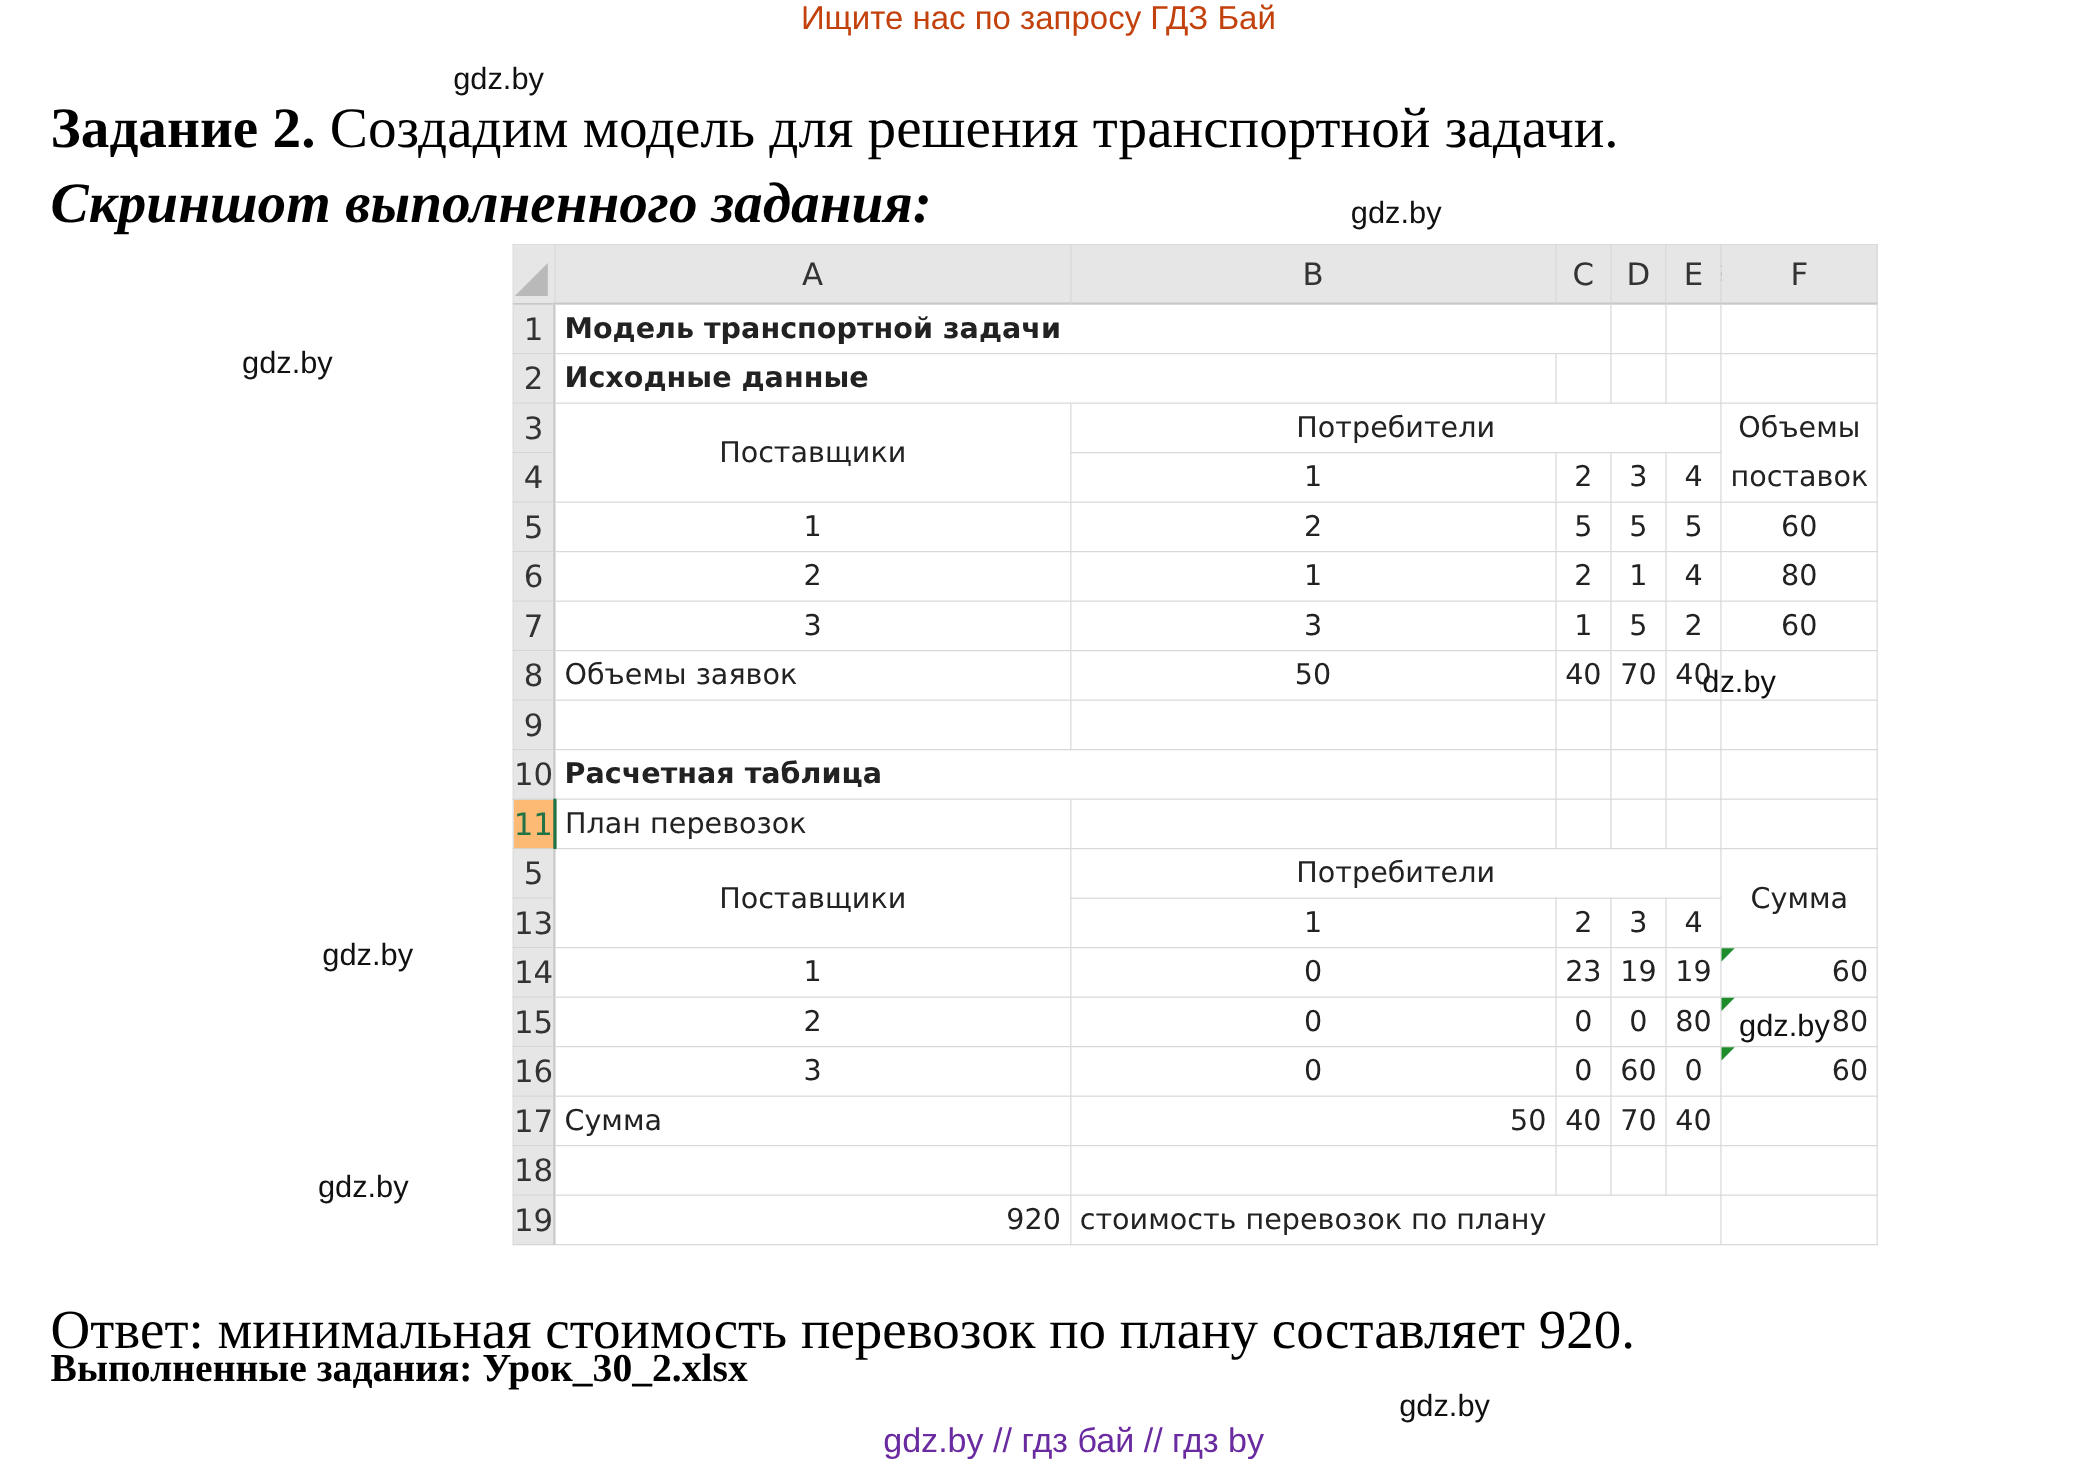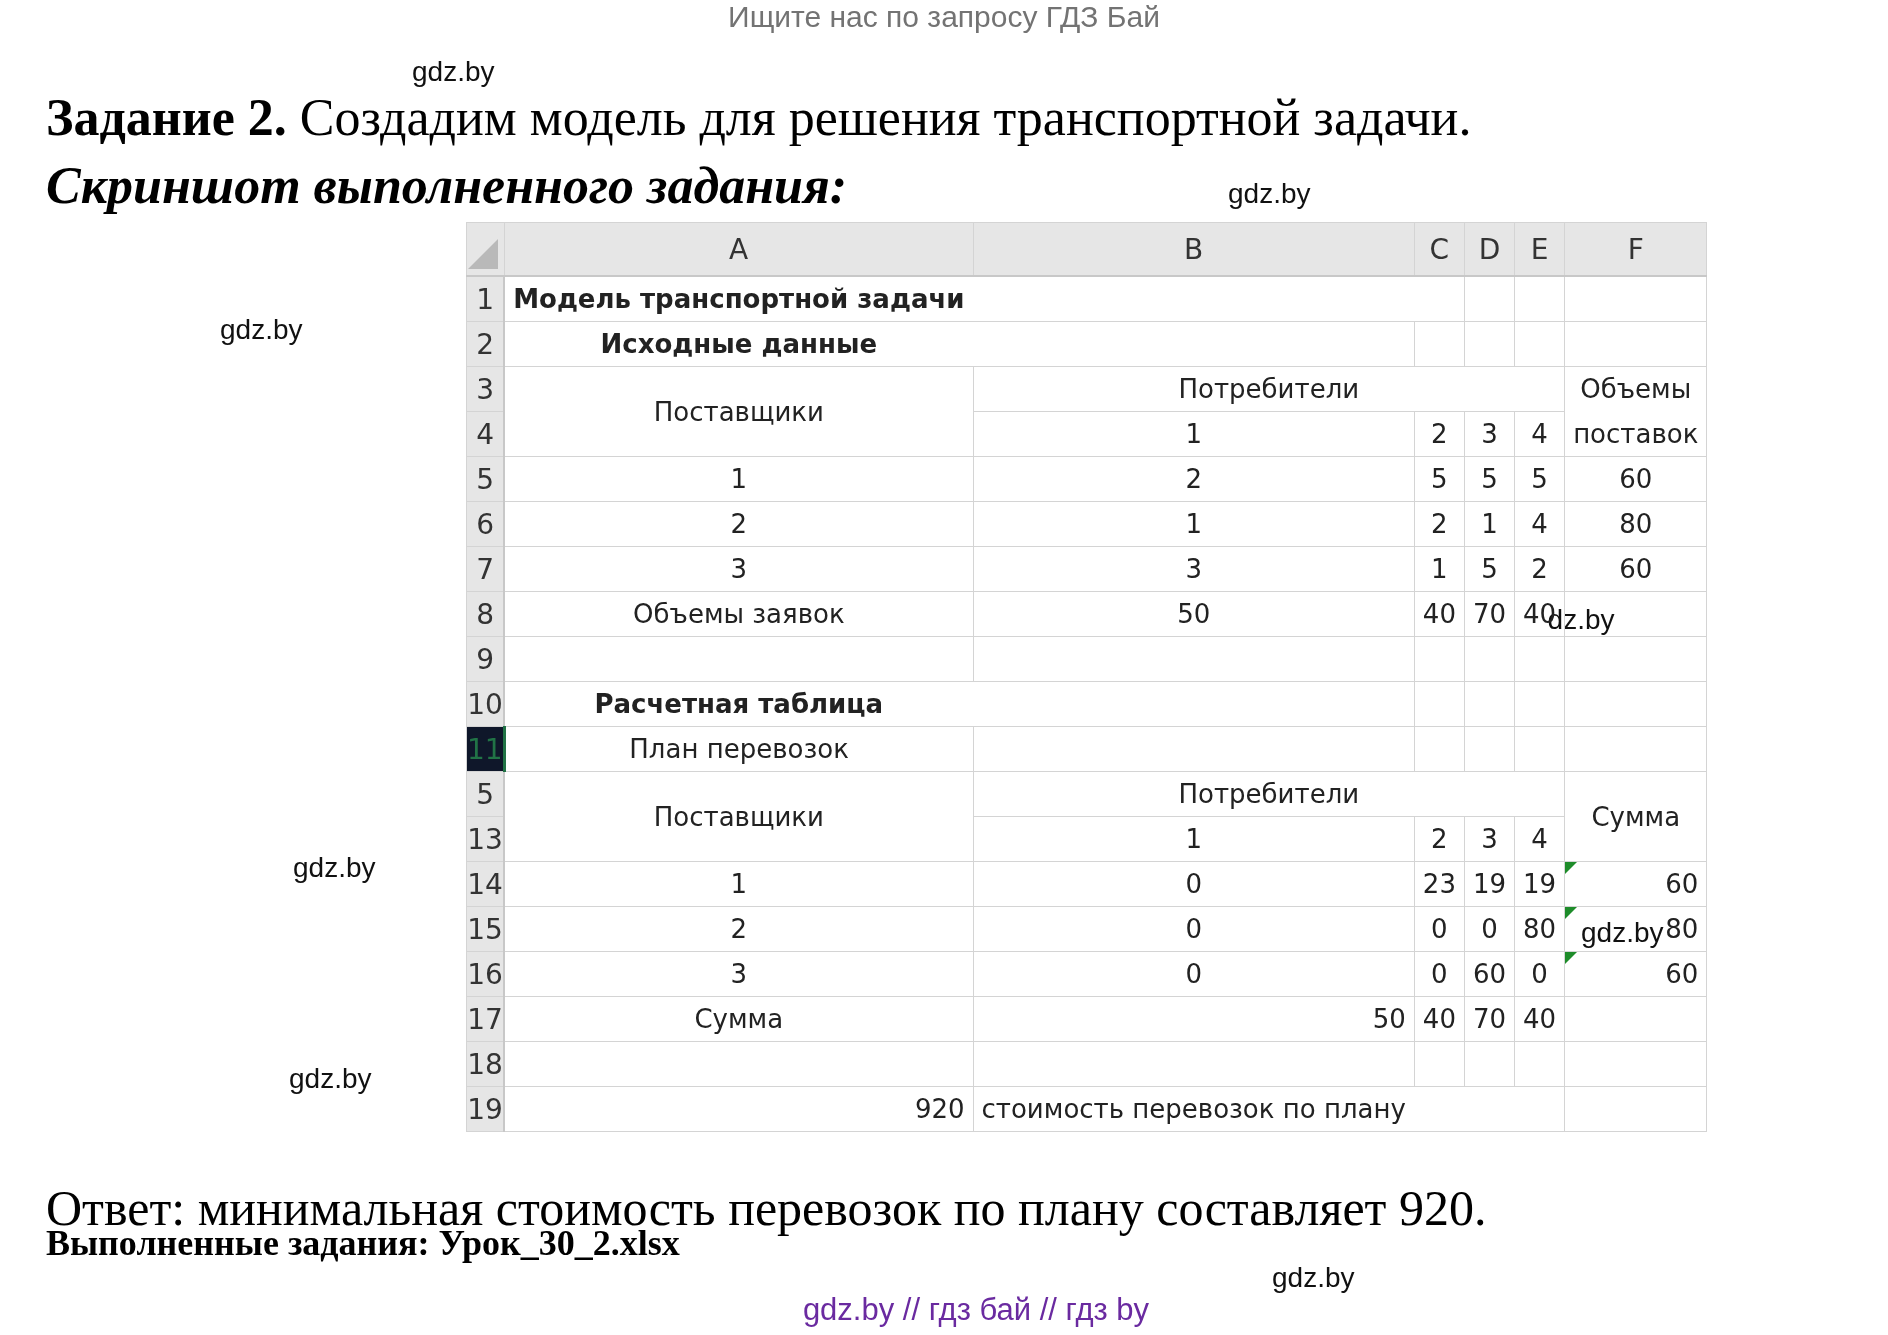--- a/index.html
+++ b/index.html
@@ -1,36 +1,36 @@
 <!DOCTYPE html>
 <html><head>
 <meta charset="utf-8">
 <style>
   html, body { margin:0; padding:0; background:#ffffff; }
   body { width:1888px; height:1335px; position:relative; overflow:hidden; font-family:"Liberation Serif", serif; color:#000; }
   .abs { position:absolute; }
-  .banner { left:0; width:1888px; top:0; text-align:center; font-family:"Liberation Sans", sans-serif; font-size:30px; color:#737373; }
+  .banner { left:0; width:1888px; top:0; text-align:center; font-family:"Liberation Sans", sans-serif; font-size:30px; color:#c2410c; }
   .wm { font-family:"Liberation Sans", sans-serif; font-size:28px; color:#111; white-space:nowrap; }
   .h-line { left:46px; font-size:52px; white-space:nowrap; }
   .h-line b { font-weight:bold; }
   .h-italic { font-weight:bold; font-style:italic; }
   .footer { left:0; width:1888px; text-align:center; font-family:"Liberation Sans", sans-serif; font-size:31px; color:#6a2aa0; top:1300px; }
 
   
   .sheet { left:466px; top:222px; width:1080px; height:928px; background:#fff; }
   .sheet table { border-collapse:collapse; table-layout:fixed; font-family:"DejaVu Sans", sans-serif; font-size:26px; color:#222; }
   .sheet td, .sheet th { border:1px solid #d4d4d4; padding:0 8px; height:44px; white-space:nowrap; overflow:visible; }
   .sheet thead th { background:#e6e6e6; font-weight:normal; color:#333; height:52px; border-bottom:2px solid #c8c8c8; font-size:28px; }
   .sheet .rh { background:#e6e6e6; color:#333; text-align:center; padding:0; border-right:2px solid #c8c8c8; font-size:28px; }
-  .sheet .rh.sel { background:#0f172a; color:#217346; border-right:3px solid #217346; }
+  .sheet .rh.sel { background:#fdba74; color:#217346; border-right:3px solid #217346; }
   .sheet .corner { background:#e6e6e6; position:relative; }
   .corner-tri { position:absolute; right:6px; bottom:6px; width:0; height:0; border-left:30px solid transparent; border-bottom:30px solid #b9b9b9; }
   .c { text-align:center; }
   .r { text-align:right; }
-  .l { text-align:center; }
+  .l { text-align:left; }
   .bold { font-weight:bold; }
   .noborder-r { border-right-color:transparent !important; }
   .noborder-b { border-bottom-color:transparent !important; }
   .gtri { position:relative; }
   .gtri::before { content:""; position:absolute; left:0; top:0; width:0; height:0; border-top:12px solid #1e8c2a; border-right:12px solid transparent; }
 </style>
 </head>
 <body>
 
 <div class="abs banner" style="top:0px;">Ищите нас по запросу ГДЗ Бай</div>

